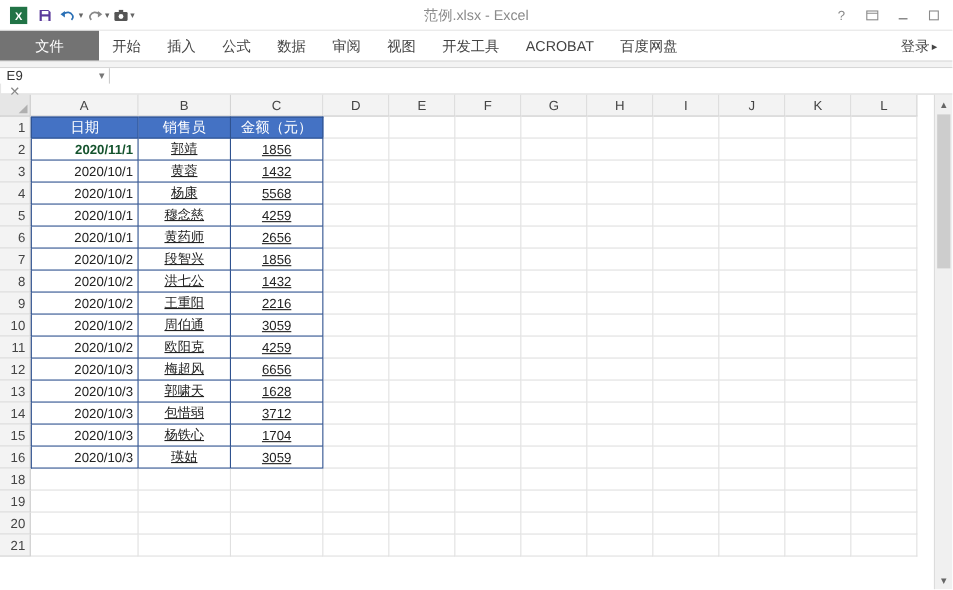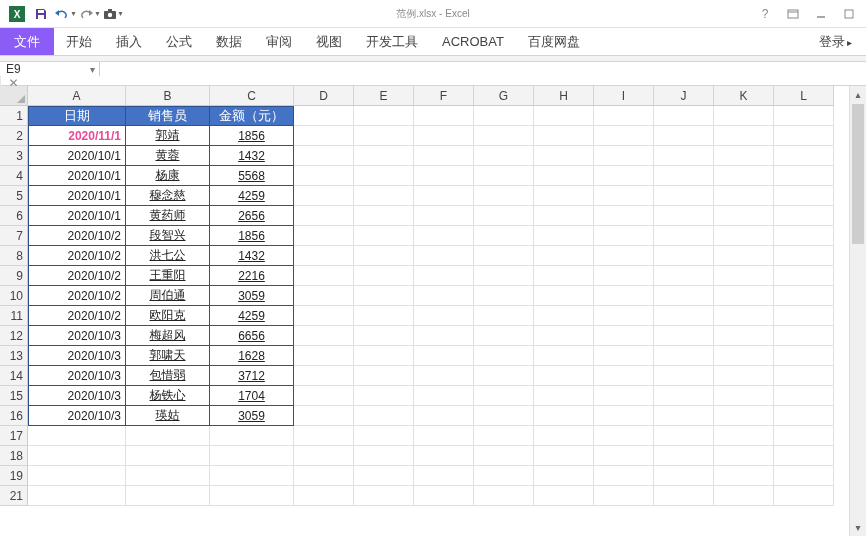--- a/index.html
+++ b/index.html
@@ -1,28 +1,28 @@
 <!DOCTYPE html>
 <html><head>
 <meta charset="utf-8">
 <style>
   * { box-sizing: border-box; margin: 0; padding: 0; }
   body { font-family: "Microsoft YaHei", Arial, sans-serif; font-size: 12px; background: #fff; overflow: hidden; width: 866px; height: 536px; }
   
   
   .qat { height: 28px; background: #fff; display: flex; align-items: center; padding: 0 6px; border-bottom: 1px solid #e0e0e0; position: relative; }
   .qat-icon { width: 22px; height: 22px; display: flex; align-items: center; justify-content: center; margin-right: 2px; cursor: pointer; }
-  .qat-title { position: absolute; left: 50%; transform: translateX(-50%); color: #8a8a8a; font-size: 10px; }
+  .qat-title { position: absolute; left: 50%; transform: translateX(-50%); color: #8a8a8a; font-size: 13px; }
   .qat-right { position: absolute; right: 6px; display: flex; align-items: center; gap: 6px; }
   .win-btn { width: 22px; height: 18px; color: #8a8a8a; display:flex; align-items:center; justify-content:center; }
   
   
   .ribbon { height: 28px; background: #fff; display: flex; align-items: stretch; border-bottom: 1px solid #d4d4d4; position: relative; }
   .ribbon-tab { padding: 0 12px; display: flex; align-items: center; color: #444; cursor: pointer; font-size: 13px; }
-  .ribbon-tab.file { background: #8b5cf6; color: #fff; padding: 0 14px; }
+  .ribbon-tab.file { background: #737373; color: #fff; padding: 0 32px; }
   .ribbon-login { position: absolute; right: 6px; top: 0; display:flex; align-items:center; height:28px; color:#444; padding:0 8px; cursor:pointer; font-size:13px;margin-left:31px;}
 
   
   .formula-bar { height: 24px; display: flex; align-items: stretch; border-bottom: 1px solid #d4d4d4; background: #fff; flex-direction: column; }
   .name-box { width: 100px; border-right: 1px solid #ccc; display: flex; align-items: center; padding: 0 6px; font-size: 12px; color: #333; position:relative;}
   .name-box .chev { position:absolute; right:4px; color:#777; font-size:10px;}
   .fb-space { width: 28px; }
   .fb-btn { width: 26px; border-left: 1px solid #e6e6e6; display: flex; align-items:center; justify-content:center; color:#888; }
   .fx-box { flex: 1; border-left: 1px solid #ccc; display: flex; align-items: center; padding: 0 6px; }
   .thin-strip { height: 6px; background: #f3f3f3; border-bottom: 1px solid #d4d4d4; }
@@ -41,21 +41,21 @@
   
   .colA { width: 98px; }
   .colB { width: 84px; }
   .colC { width: 84px; }
   .colN { width: 60px; }
   
   .hdr-cell { background: #4472c4; color:#fff; border-right: 1px solid #2f528f; border-bottom:1px solid #2f528f; justify-content:center; font-size:13px;}
   .data-cell { border-right: 1px solid #2f528f; border-bottom: 1px solid #2f528f; }
   .data-cell.right { justify-content: flex-end; }
   .data-cell.center { justify-content: center; text-decoration: underline; }
-  .highlight-date { color: #ec4899; font-weight: bold; }
+  .highlight-date { color: #14532d; font-weight: bold; }
   .tl { border-left: 1px solid #2f528f; }
   .tt { border-top: 1px solid #2f528f; }
   
   .scroll-v { position:absolute; right:0; top:0; bottom:0; width:17px; background:#f0f0f0; border-left:1px solid #dcdcdc;}
   .scroll-v .arrow-up, .scroll-v .arrow-down { height:17px; display:flex;align-items:center;justify-content:center;color:#666;font-size:10px;}
   .scroll-v .thumb { position:absolute; left:2px; right:2px; top:18px; height:140px; background:#cdcdcd; border-radius:0;}
   .scroll-v .arrow-down { position:absolute; bottom:0; left:0; right:0;}
 </style>
 </head>
 <body>
@@ -433,55 +433,55 @@
           <div class="cell colN"></div>
           <div class="cell colN"></div>
           <div class="cell colN"></div>
           <div class="cell colN"></div>
           <div class="cell colN"></div>
           <div class="cell colN"></div>
           <div class="cell colN"></div>
         </div>
       </div>
       <div class="body-row">
-        <div class="row-h">17</div>
+        <div class="row-h">18</div>
         <div class="cells">
           <div class="cell colA"></div>
           <div class="cell colB"></div>
           <div class="cell colC"></div>
           <div class="cell colN"></div>
           <div class="cell colN"></div>
           <div class="cell colN"></div>
           <div class="cell colN"></div>
           <div class="cell colN"></div>
           <div class="cell colN"></div>
           <div class="cell colN"></div>
           <div class="cell colN"></div>
           <div class="cell colN"></div>
         </div>
       </div>
       <div class="body-row">
-        <div class="row-h">18</div>
+        <div class="row-h">19</div>
         <div class="cells">
           <div class="cell colA"></div>
           <div class="cell colB"></div>
           <div class="cell colC"></div>
           <div class="cell colN"></div>
           <div class="cell colN"></div>
           <div class="cell colN"></div>
           <div class="cell colN"></div>
           <div class="cell colN"></div>
           <div class="cell colN"></div>
           <div class="cell colN"></div>
           <div class="cell colN"></div>
           <div class="cell colN"></div>
         </div>
       </div>
       <div class="body-row">
-        <div class="row-h">19</div>
+        <div class="row-h">20</div>
         <div class="cells">
           <div class="cell colA"></div>
           <div class="cell colB"></div>
           <div class="cell colC"></div>
           <div class="cell colN"></div>
           <div class="cell colN"></div>
           <div class="cell colN"></div>
           <div class="cell colN"></div>
           <div class="cell colN"></div>
           <div class="cell colN"></div>

